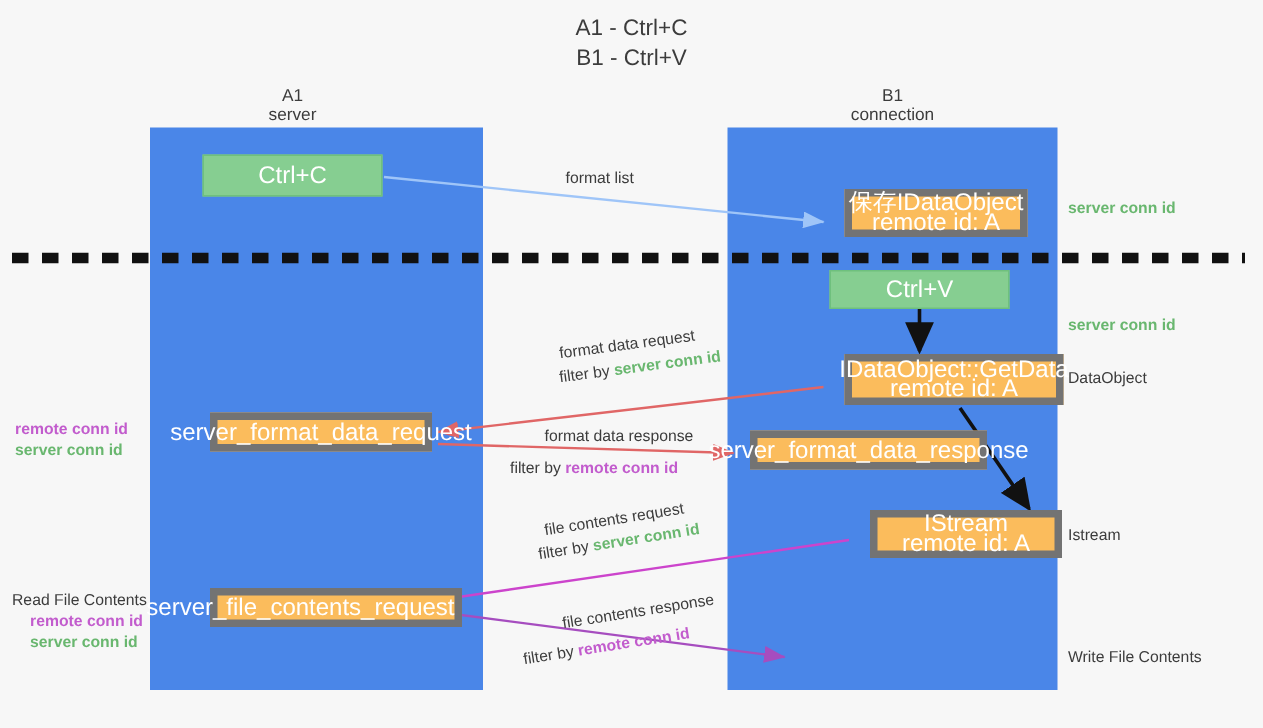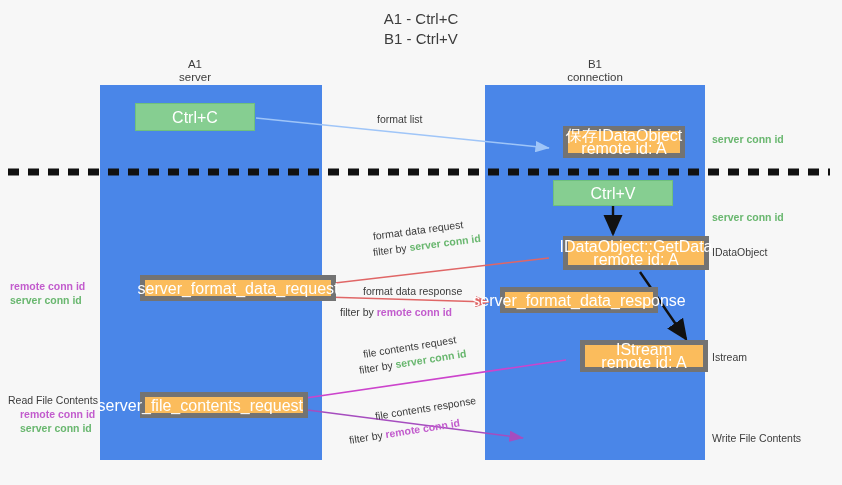--- a/index.html
+++ b/index.html
@@ -110,21 +110,21 @@
 
     <path d="M292,408 L523,438" stroke="#a64dbf" stroke-width="1.6" fill="none" marker-end="url(#ah-pur)"></path>
 
     <line x1="8" y1="172" x2="830" y2="172" stroke="#111111" stroke-width="7" stroke-dasharray="11 9" stroke-linecap="butt"></line>
   </svg>
 
   <div class="box green" style="left:135px;top:103px;width:120px;height:28px;">
     <span class="ln">Ctrl+C</span>
   </div>
 
-  <div class="box orange" style="left:128px;top:275px;width:196px;height:26px;">
+  <div class="box orange" style="left:128px;top:275px;width:148px;height:26px;">
     <span class="ln">server_format_data_request</span>
   </div>
 
   <div class="box orange" style="left:128px;top:392px;width:168px;height:26px;align-items:flex-end;">
     <span class="ln">server_file_contents_request</span>
   </div>
 
   <div class="box orange" style="left:551px;top:126px;width:122px;height:32px;">
     <span class="ln">保存IDataObject</span>
     <span class="ln">remote id: A</span>
@@ -149,21 +149,21 @@
   </div>
 
 
   <div class="side" style="left:712px;top:132px;">
     <span class="green">server conn id</span>
   </div>
   <div class="side" style="left:712px;top:210px;">
     <span class="green">server conn id</span>
   </div>
   <div class="side" style="left:712px;top:245px;">
-    <span class="plain">IDataObject</span>
+    <span class="plain">DataObject</span>
   </div>
   <div class="side" style="left:712px;top:350px;">
     <span class="plain">Istream</span>
   </div>
   <div class="side" style="left:712px;top:431px;">
     <span class="plain">Write File Contents</span>
   </div>
 
   <div class="side" style="left:10px;top:279px;">
     <span class="purple">remote conn id</span><br>

